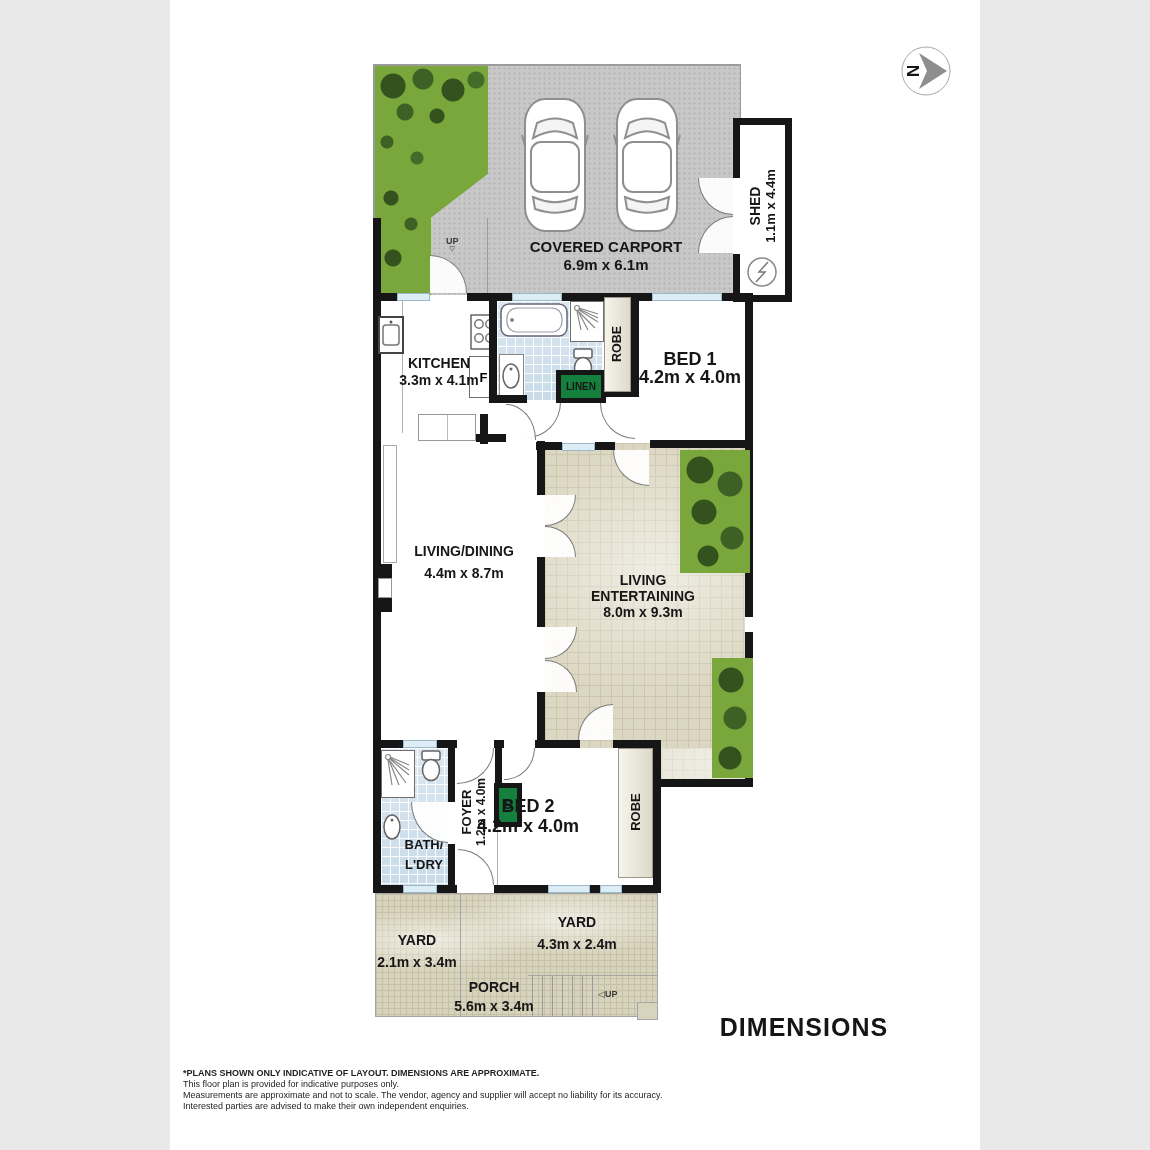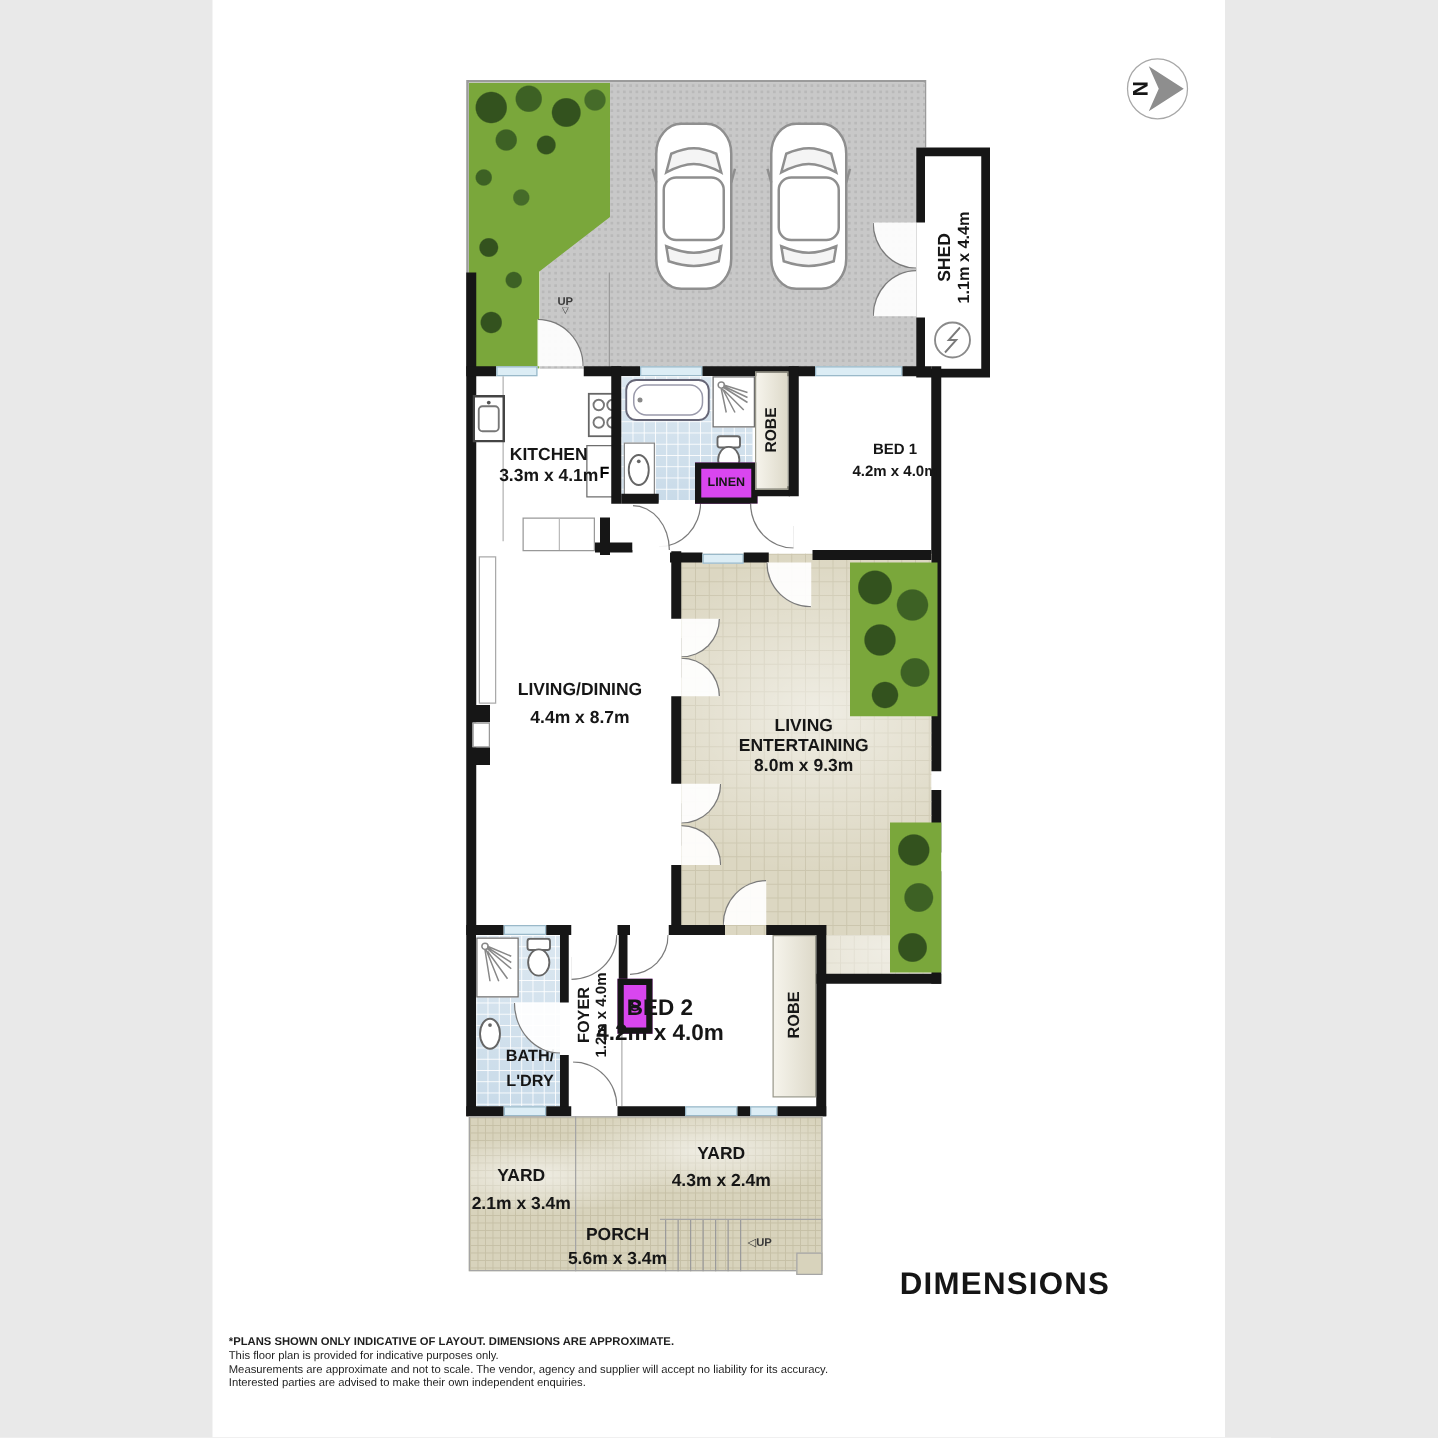--- a/index.html
+++ b/index.html
@@ -12,21 +12,21 @@
   .win{position:absolute;background:#dcedf5;border:1px solid #9ab9c9;box-sizing:border-box;}
   .door{position:absolute;background:rgba(255,255,255,.92);box-sizing:border-box;}
   .d-tl{border-radius:0 0 100% 0;border-right:1.5px solid #7a7a7a;border-bottom:1.5px solid #7a7a7a;}
   .d-tr{border-radius:0 0 0 100%;border-left:1.5px solid #7a7a7a;border-bottom:1.5px solid #7a7a7a;}
   .d-bl{border-radius:0 100% 0 0;border-top:1.5px solid #7a7a7a;border-right:1.5px solid #7a7a7a;}
   .d-br{border-radius:100% 0 0 0;border-top:1.5px solid #7a7a7a;border-left:1.5px solid #7a7a7a;}
   .lbl{position:absolute;transform:translateX(-50%);text-align:center;font-weight:bold;color:#161616;}
   .lbl div{white-space:nowrap;}
   .vlbl{position:absolute;transform:translate(-50%,-50%) rotate(-90deg);text-align:center;font-weight:bold;color:#161616;white-space:nowrap;}
   .cab{position:absolute;background:linear-gradient(90deg,#f6f4ec,#ddd9c9);border:1px solid #99988a;box-sizing:border-box;}
-  .box{position:absolute;background:#d946ef;border:5px solid #161616;box-sizing:border-box;display:flex;align-items:center;justify-content:center;font-weight:bold;color:#161616;}
+  .box{position:absolute;background:#15803d;border:5px solid #161616;box-sizing:border-box;display:flex;align-items:center;justify-content:center;font-weight:bold;color:#161616;}
   .fixt{position:absolute;background:#fff;border:1.5px solid #6e6e6e;box-sizing:border-box;}
   .concrete{position:absolute;background-color:#c8c8c8;
     background-image:radial-gradient(#b9b9b9 1px,transparent 1.4px);background-size:5px 5px;}
   .tile{position:absolute;background-color:#dcd7c2;
     background-image:radial-gradient(220px 170px at 55% 42%,rgba(255,255,255,.55),rgba(255,255,255,0) 75%),
       linear-gradient(#ccc6ae 1px,transparent 1px),linear-gradient(90deg,#ccc6ae 1px,transparent 1px);
     background-size:100% 100%,11px 11px,11px 11px;}
   .bathtile{position:absolute;background-color:#c9dbe9;
     background-image:linear-gradient(rgba(255,255,255,.35),rgba(255,255,255,0)),
       linear-gradient(rgba(255,255,255,.9) 1px,transparent 1px),linear-gradient(90deg,rgba(255,255,255,.9) 1px,transparent 1px);
@@ -95,20 +95,24 @@
     <g fill="#ffffff" stroke="#8f8f8f" stroke-width="2">
       <rect x="5" y="3" width="60" height="132" rx="20" ry="24"></rect>
       <path d="M13 42 C30 33 40 33 57 42 L53 27 C40 21 30 21 17 27 Z" fill="#f4f4f4"></path>
       <rect x="11" y="46" width="48" height="50" rx="10"></rect>
       <path d="M13 101 C30 108 40 108 57 101 L55 113 C40 118 30 118 15 113 Z" fill="#f4f4f4"></path>
       <line x1="5" y1="50" x2="2" y2="39"></line>
         <line x1="65" y1="50" x2="68" y2="39"></line>
     </g>
   </svg>
 
+  <div class="lbl" style="left:606px;top:238px;font-size:15px;line-height:18px">
+    <div>COVERED CARPORT</div>
+    <div>6.9m x 6.1m</div>
+  </div>
 
   <div class="marker" style="left:446px;top:236px;font-size:9px">
     <div>UP</div>
     <div style="font-size:7px;line-height:6px">▽</div>
   </div>
 
   <div class="door d-bl" style="left:430px;top:255px;width:37px;height:38px"></div>
 
   <div class="abs" style="left:733px;top:118px;width:59px;height:184px;background:#fff;border:7px solid #161616;box-sizing:border-box"></div>
   <div class="abs" style="left:733px;top:178px;width:7px;height:76px;background:#fff"></div>
@@ -186,21 +190,21 @@
   <div class="w" style="left:497px;top:395px;width:30px;height:8px"></div>
   <div class="door d-tl" style="left:527px;top:402px;width:34px;height:36px"></div>
   <div class="box" style="left:556px;top:370px;width:50px;height:33px;font-size:10px">
       <span>LINEN</span>
     </div>
   <div class="w" style="left:602px;top:389px;width:30px;height:8px"></div>
 
   <div class="cab" style="left:604px;top:297px;width:27px;height:95px"></div>
   <div class="vlbl" style="left:617px;top:344px;font-size:12.5px">ROBE</div>
   <div class="w" style="left:631px;top:293px;width:8px;height:104px"></div>
-  <div class="lbl" style="left:716px;top:350px;font-size:12px;line-height:18px">
+  <div class="lbl" style="left:690px;top:350px;font-size:18px;line-height:18px">
     <div>BED 1</div>
     <div>4.2m x 4.0m</div>
   </div>
   <div class="door d-tr" style="left:600px;top:403px;width:35px;height:36px"></div>
 
   <div class="w" style="left:476px;top:434px;width:30px;height:8px"></div>
   <div class="door d-bl" style="left:506px;top:404px;width:30px;height:36px"></div>
   <div class="fixt" style="left:418px;top:414px;width:58px;height:27px;border-color:#999"></div>
   <div class="thin" style="left:447px;top:415px;width:1px;height:25px;background:#bbb"></div>
 

